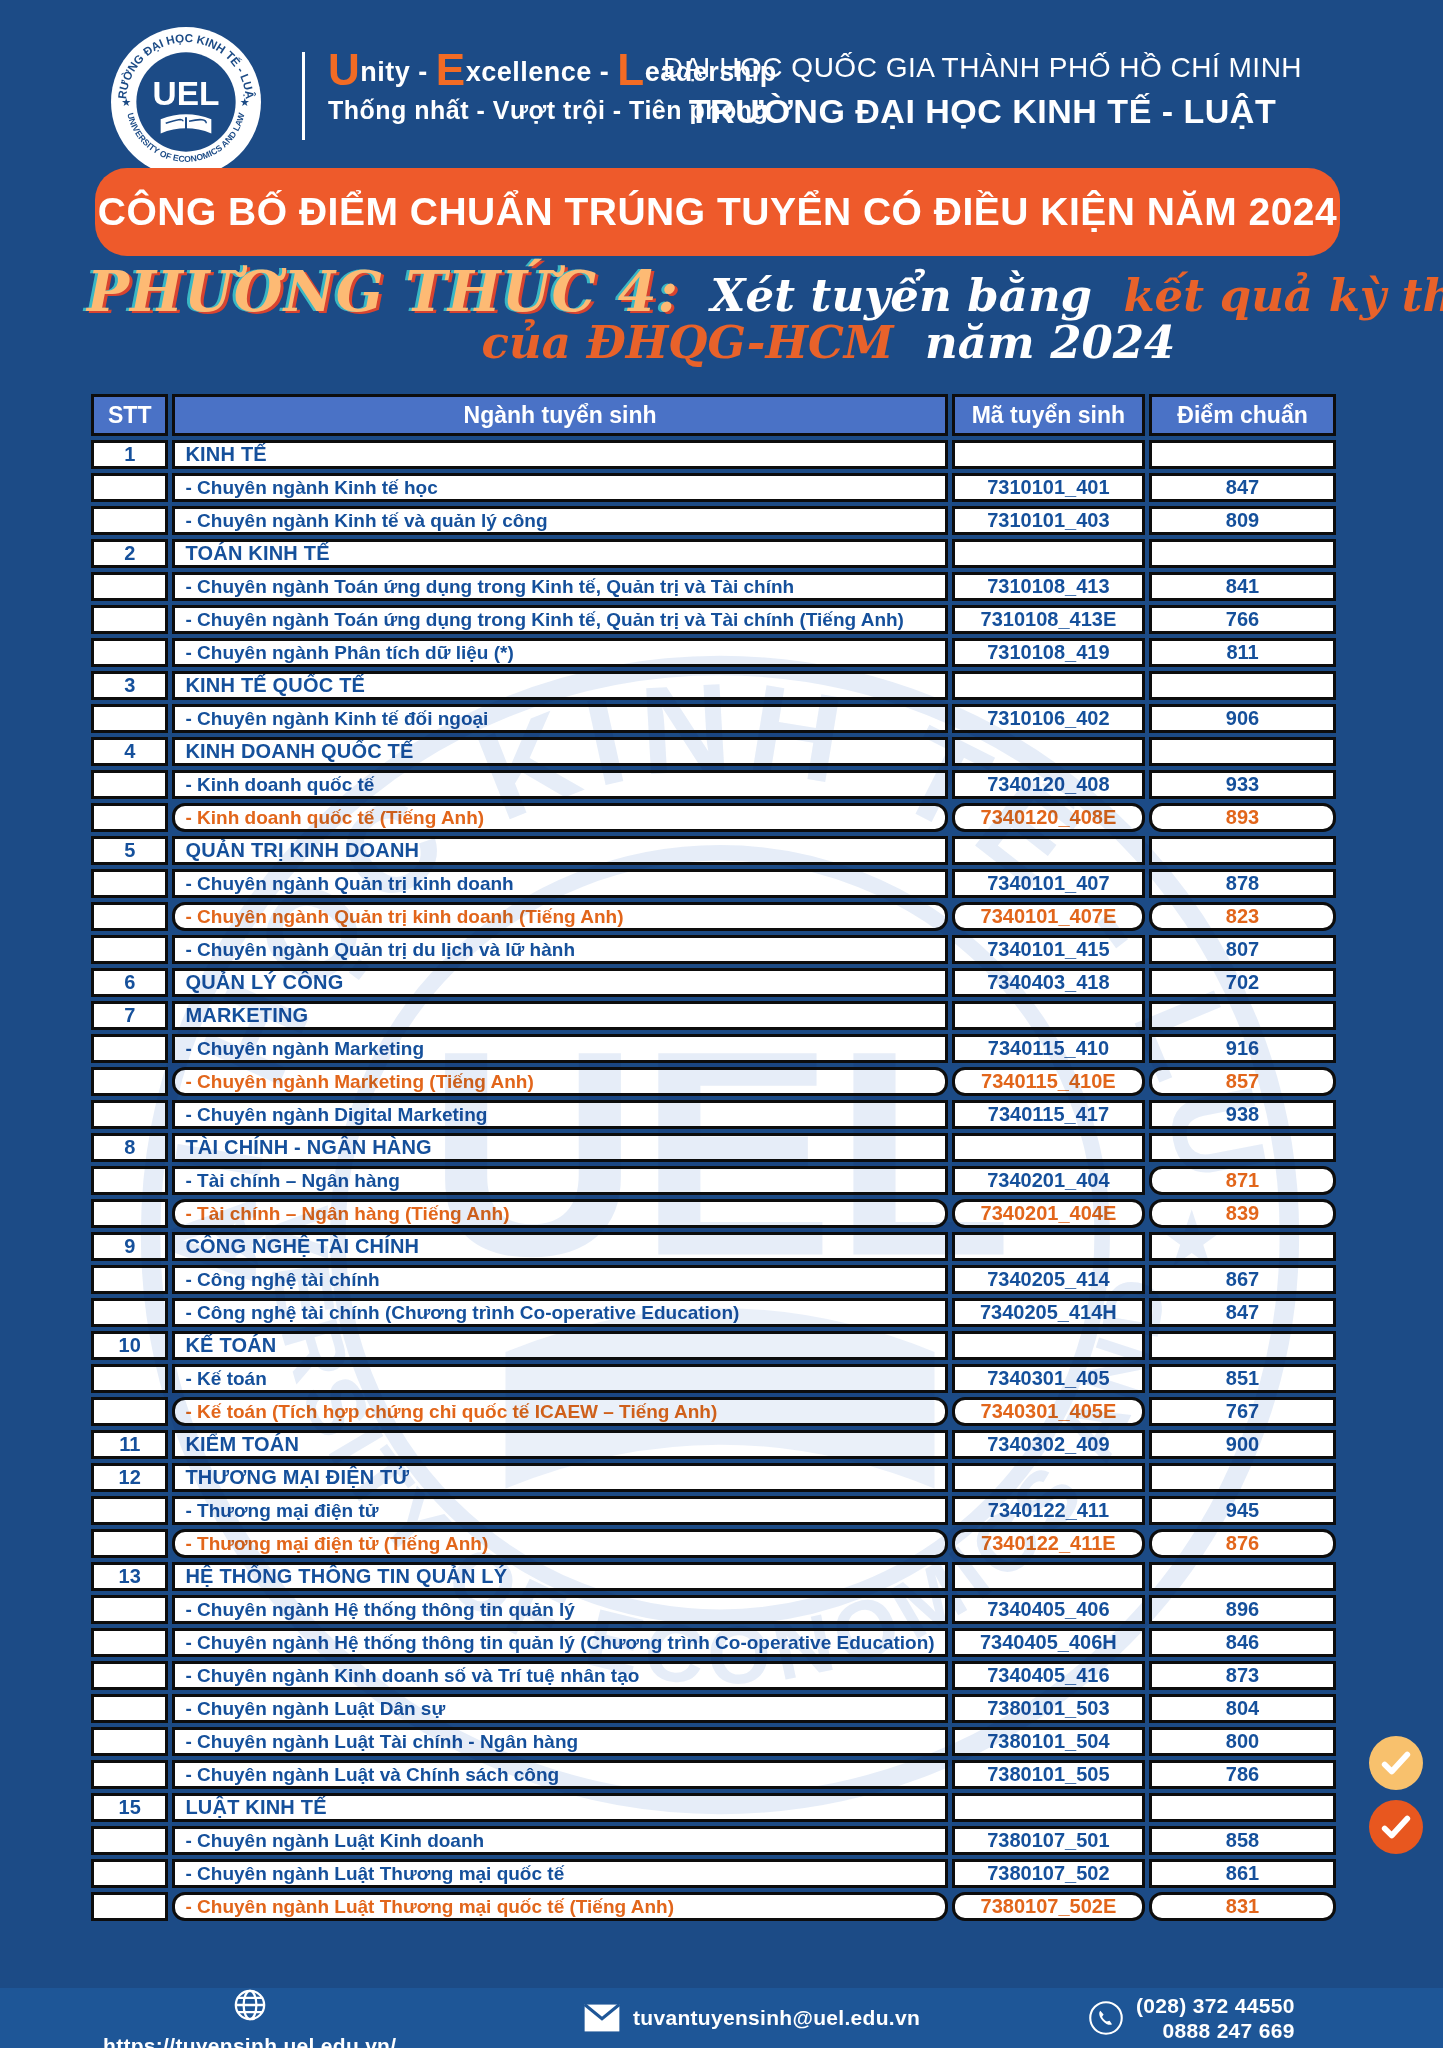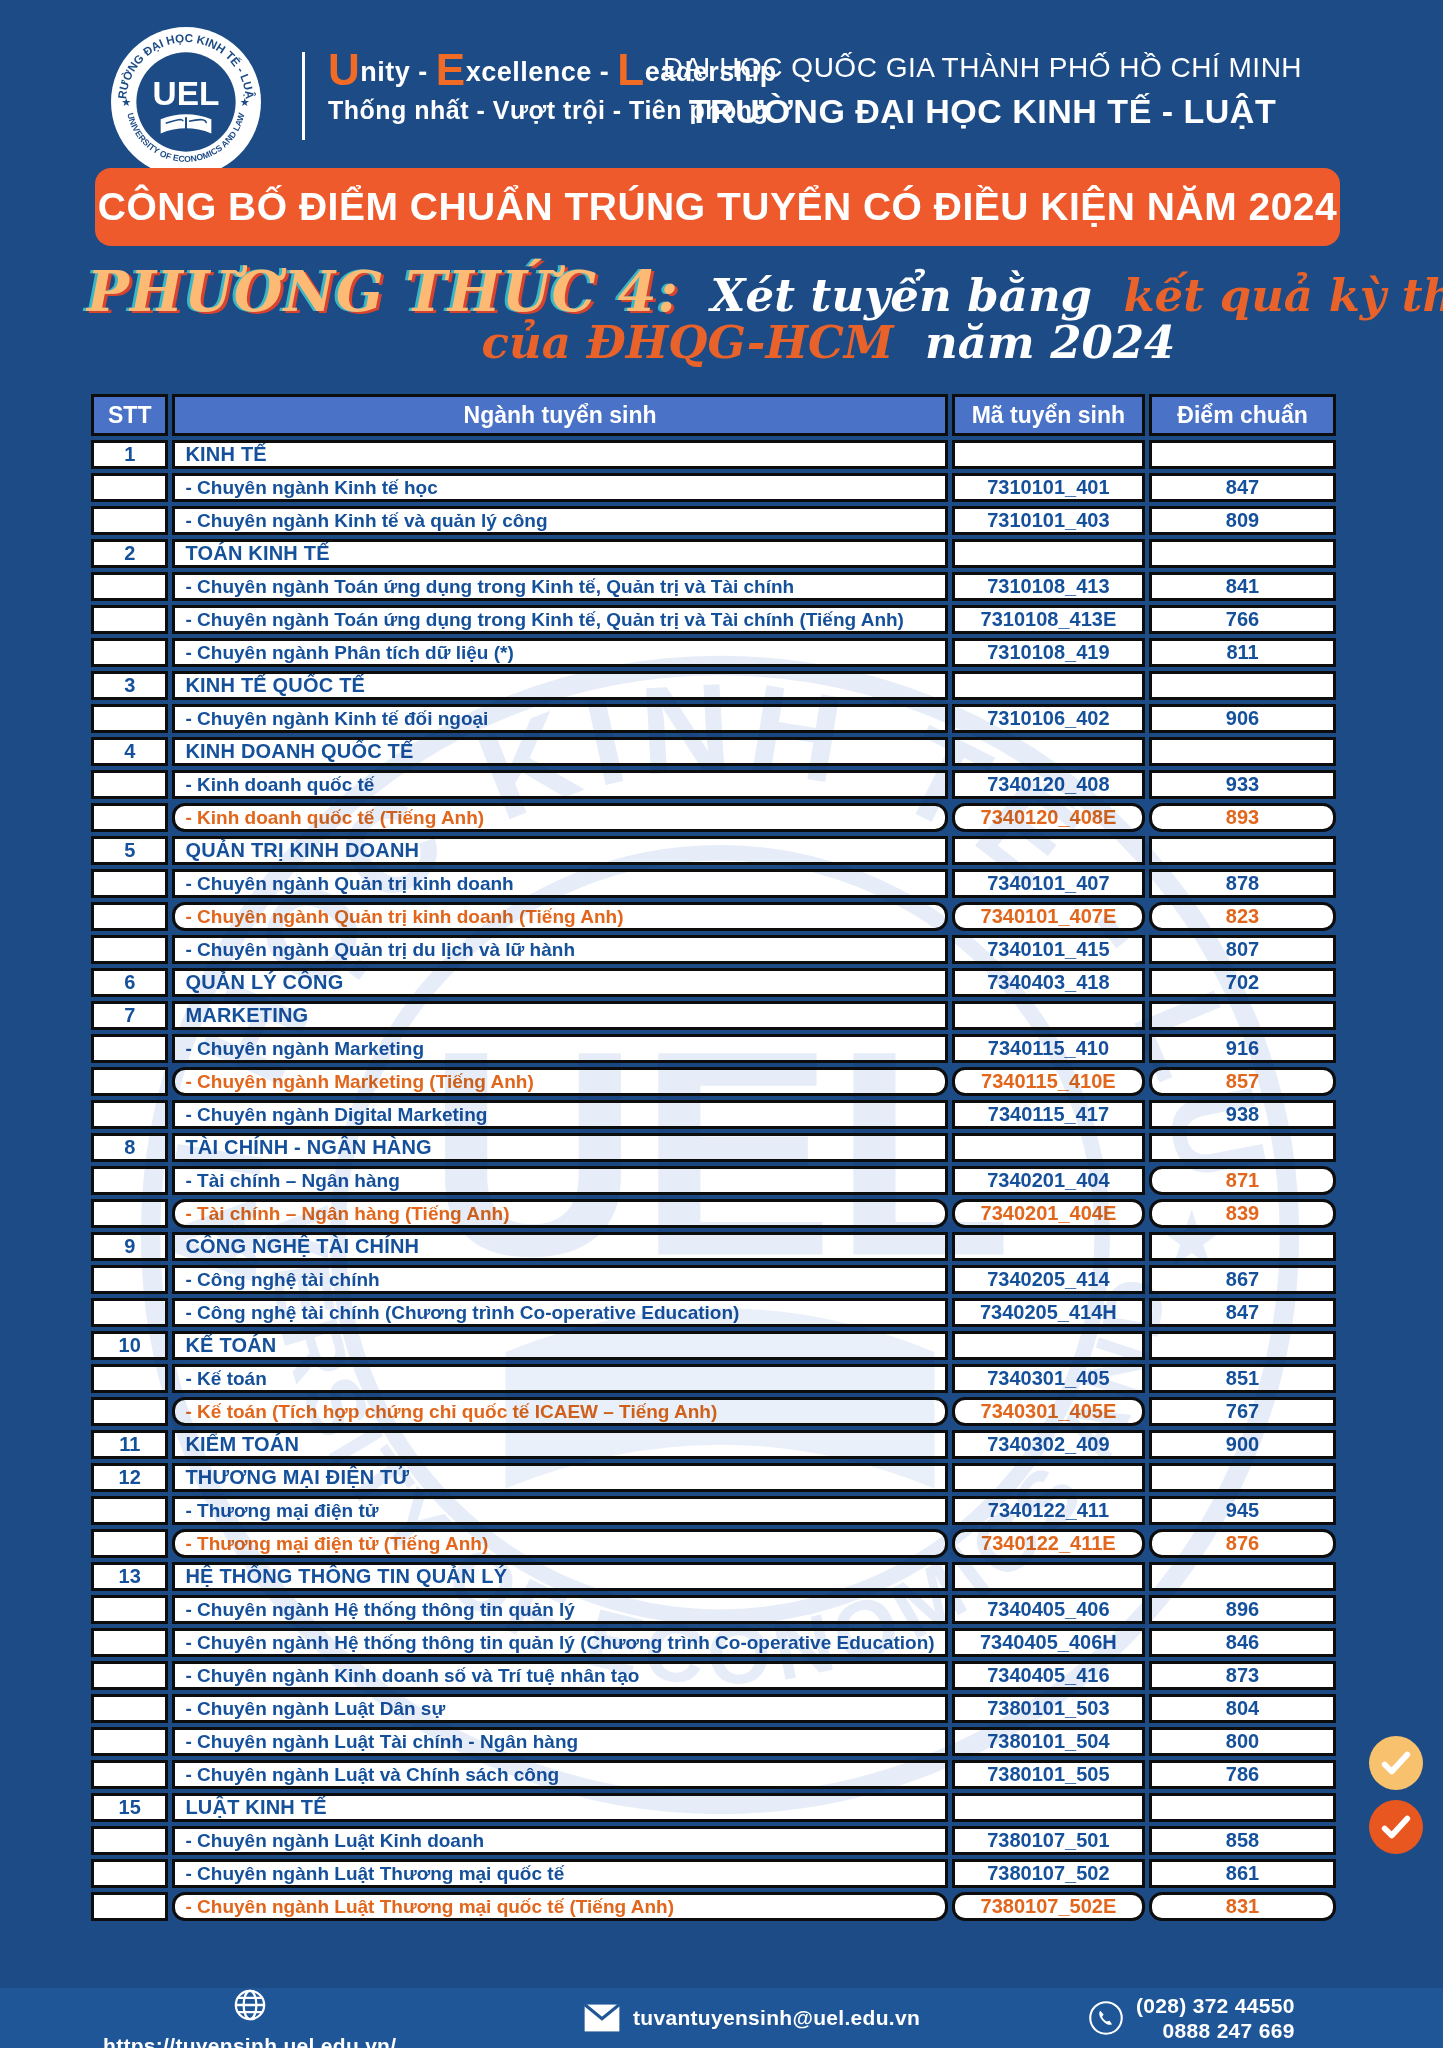--- a/index.html
+++ b/index.html
@@ -13,21 +13,21 @@
   .hdr-divider{position:absolute;left:302px;top:52px;width:3px;height:88px;background:#ffffff;}
   .slogan{position:absolute;left:328px;top:48px;color:#fff;white-space:nowrap;}
   .slogan-en{font-size:27px;font-weight:bold;letter-spacing:.5px;line-height:44px;}
   .slogan-en .cap{color:#f26b24;font-size:44px;font-weight:bold;vertical-align:-4px;}
   .slogan-vi{font-size:25px;font-weight:bold;margin-top:2px;letter-spacing:.5px;}
   .org{position:absolute;left:625px;top:52px;width:715px;text-align:center;color:#fff;}
   .org-1{font-size:28px;font-weight:400;letter-spacing:.5px;}
   .org-2{font-size:34px;font-weight:bold;letter-spacing:.5px;margin-top:8px;}
   
   .banner{
-    position:absolute;left:95px;top:168px;width:1245px;height:78px;border-radius:16px;
+    position:absolute;left:95px;top:168px;width:1245px;height:88px;border-radius:32px;
     background:#ee5a2b;display:flex;align-items:center;justify-content:center;
   }
   .banner span{color:#fff;font-size:39px;font-weight:bold;letter-spacing:.5px;}
   
   .method{position:absolute;left:87px;width:1253px;text-align:center;white-space:nowrap;
           font-family:"DejaVu Serif",serif;font-style:italic;font-weight:bold;}
   .method-1{top:258px;font-size:45px;}
   .method-2{top:316px;font-size:45px;transform:translateX(115px);}
   .m-label{color:#fdba74;font-size:56px;letter-spacing:1px;
            text-shadow:-3px 0 0 #39b7c4, 3px 2px 0 #d84330;}

